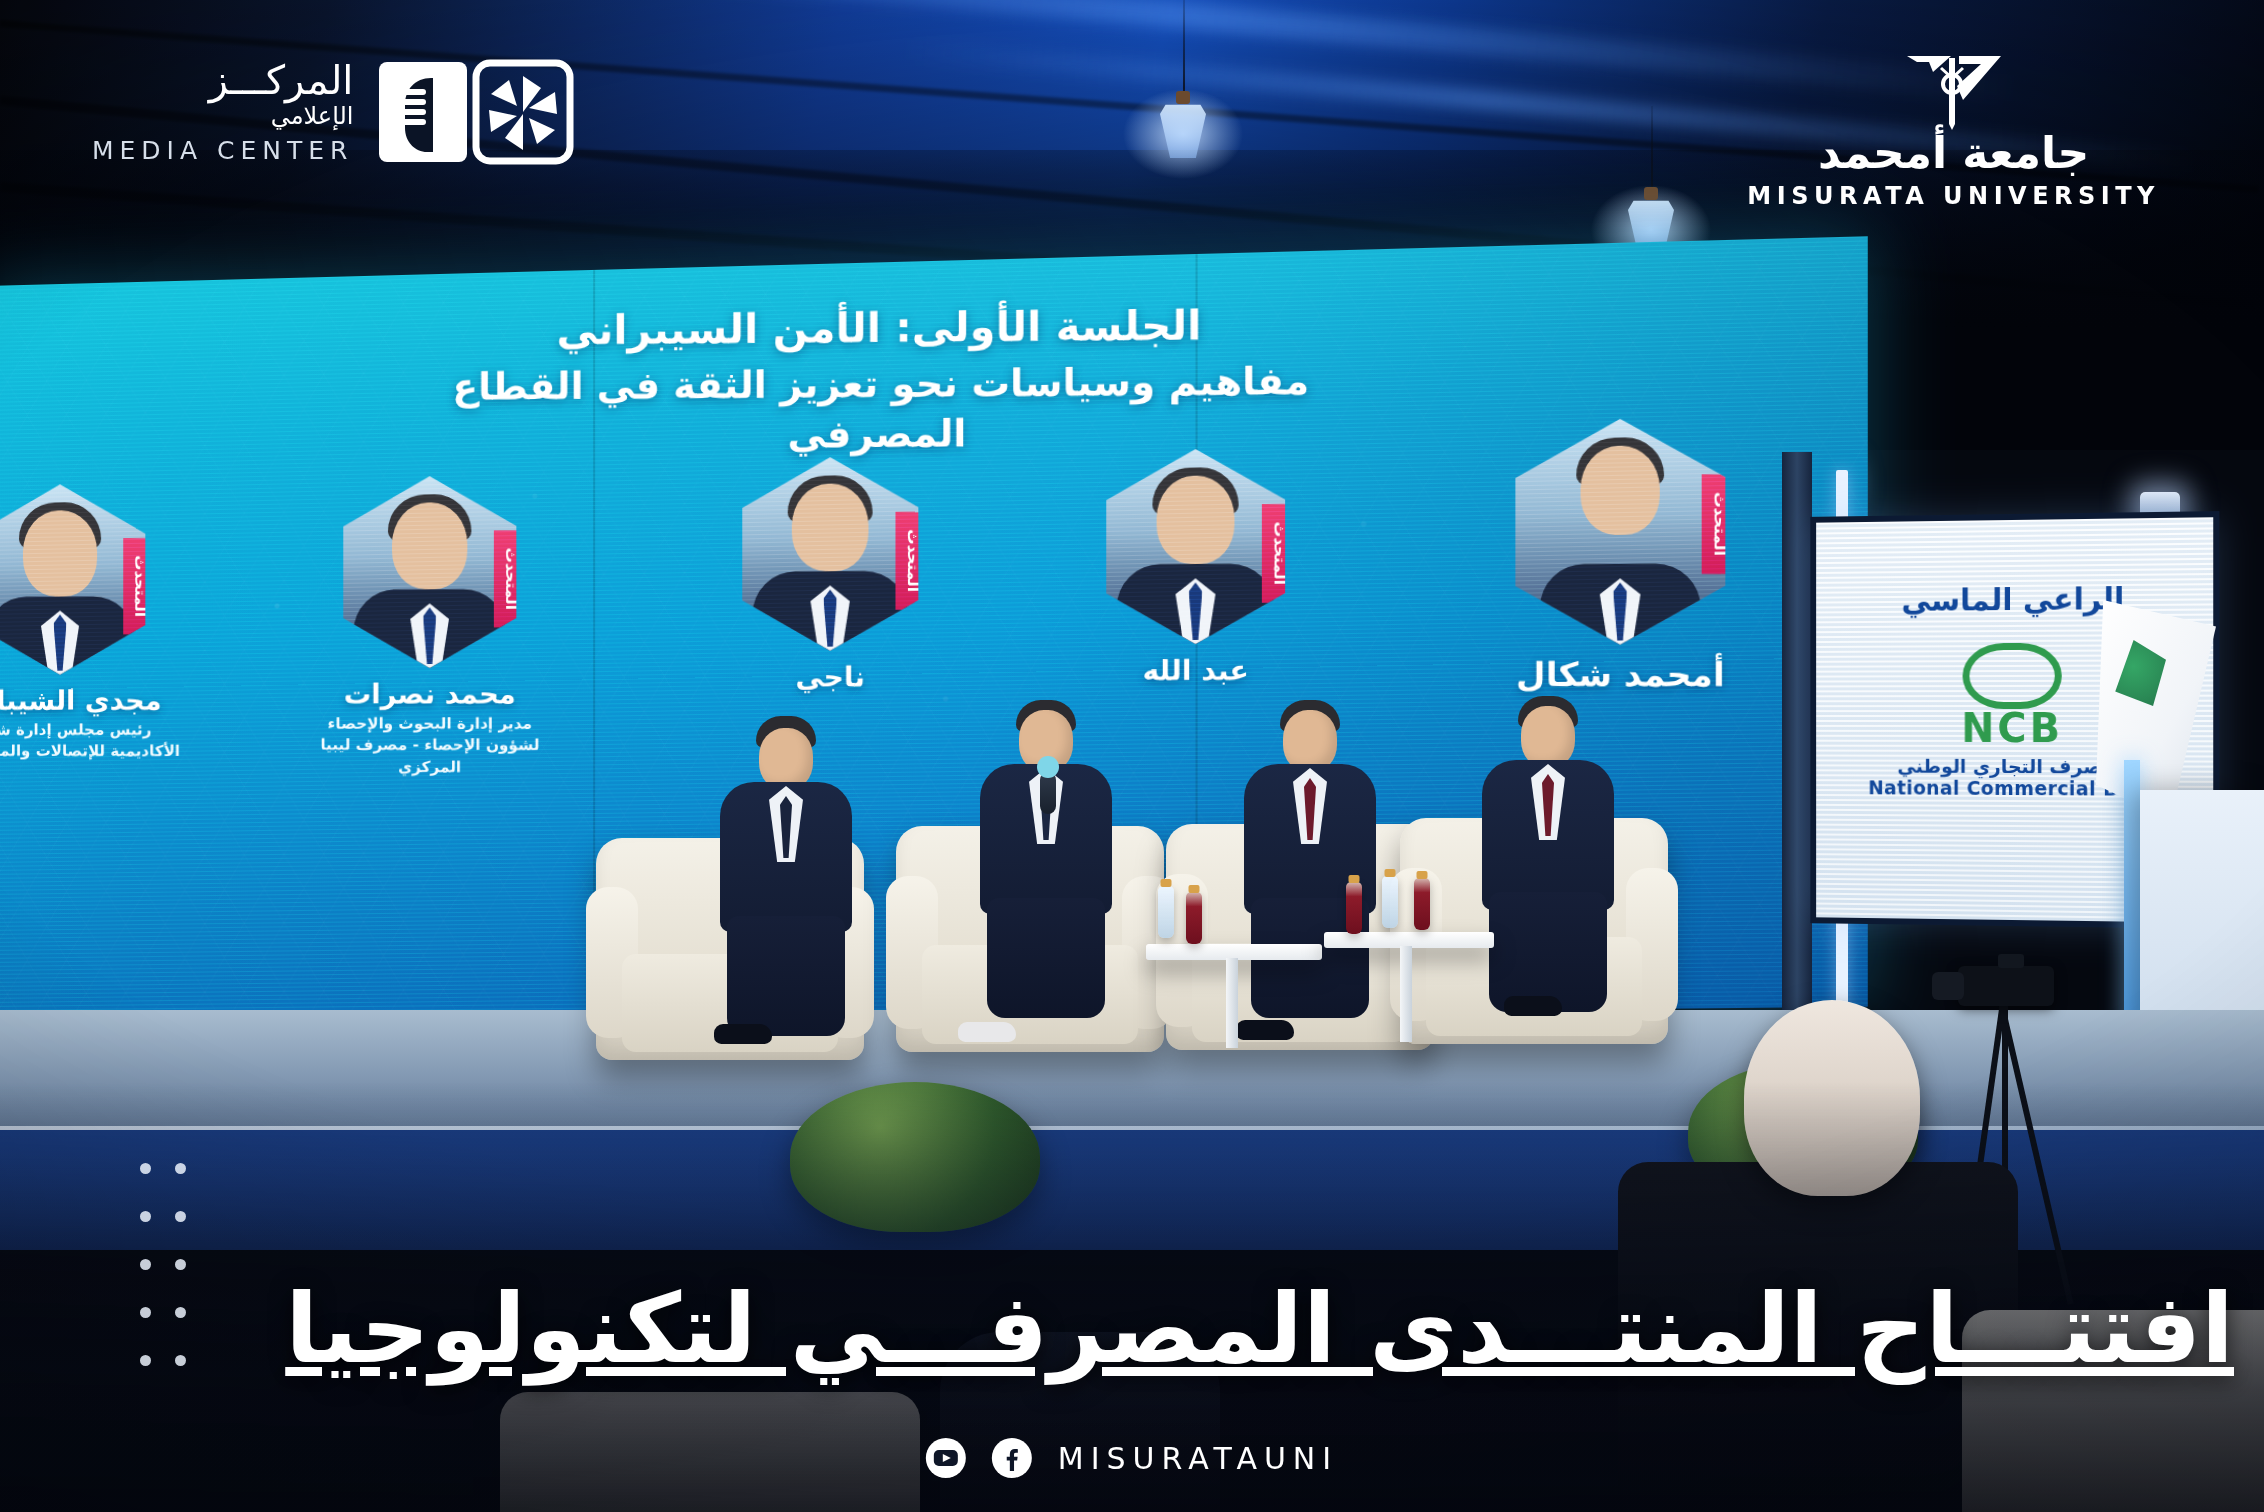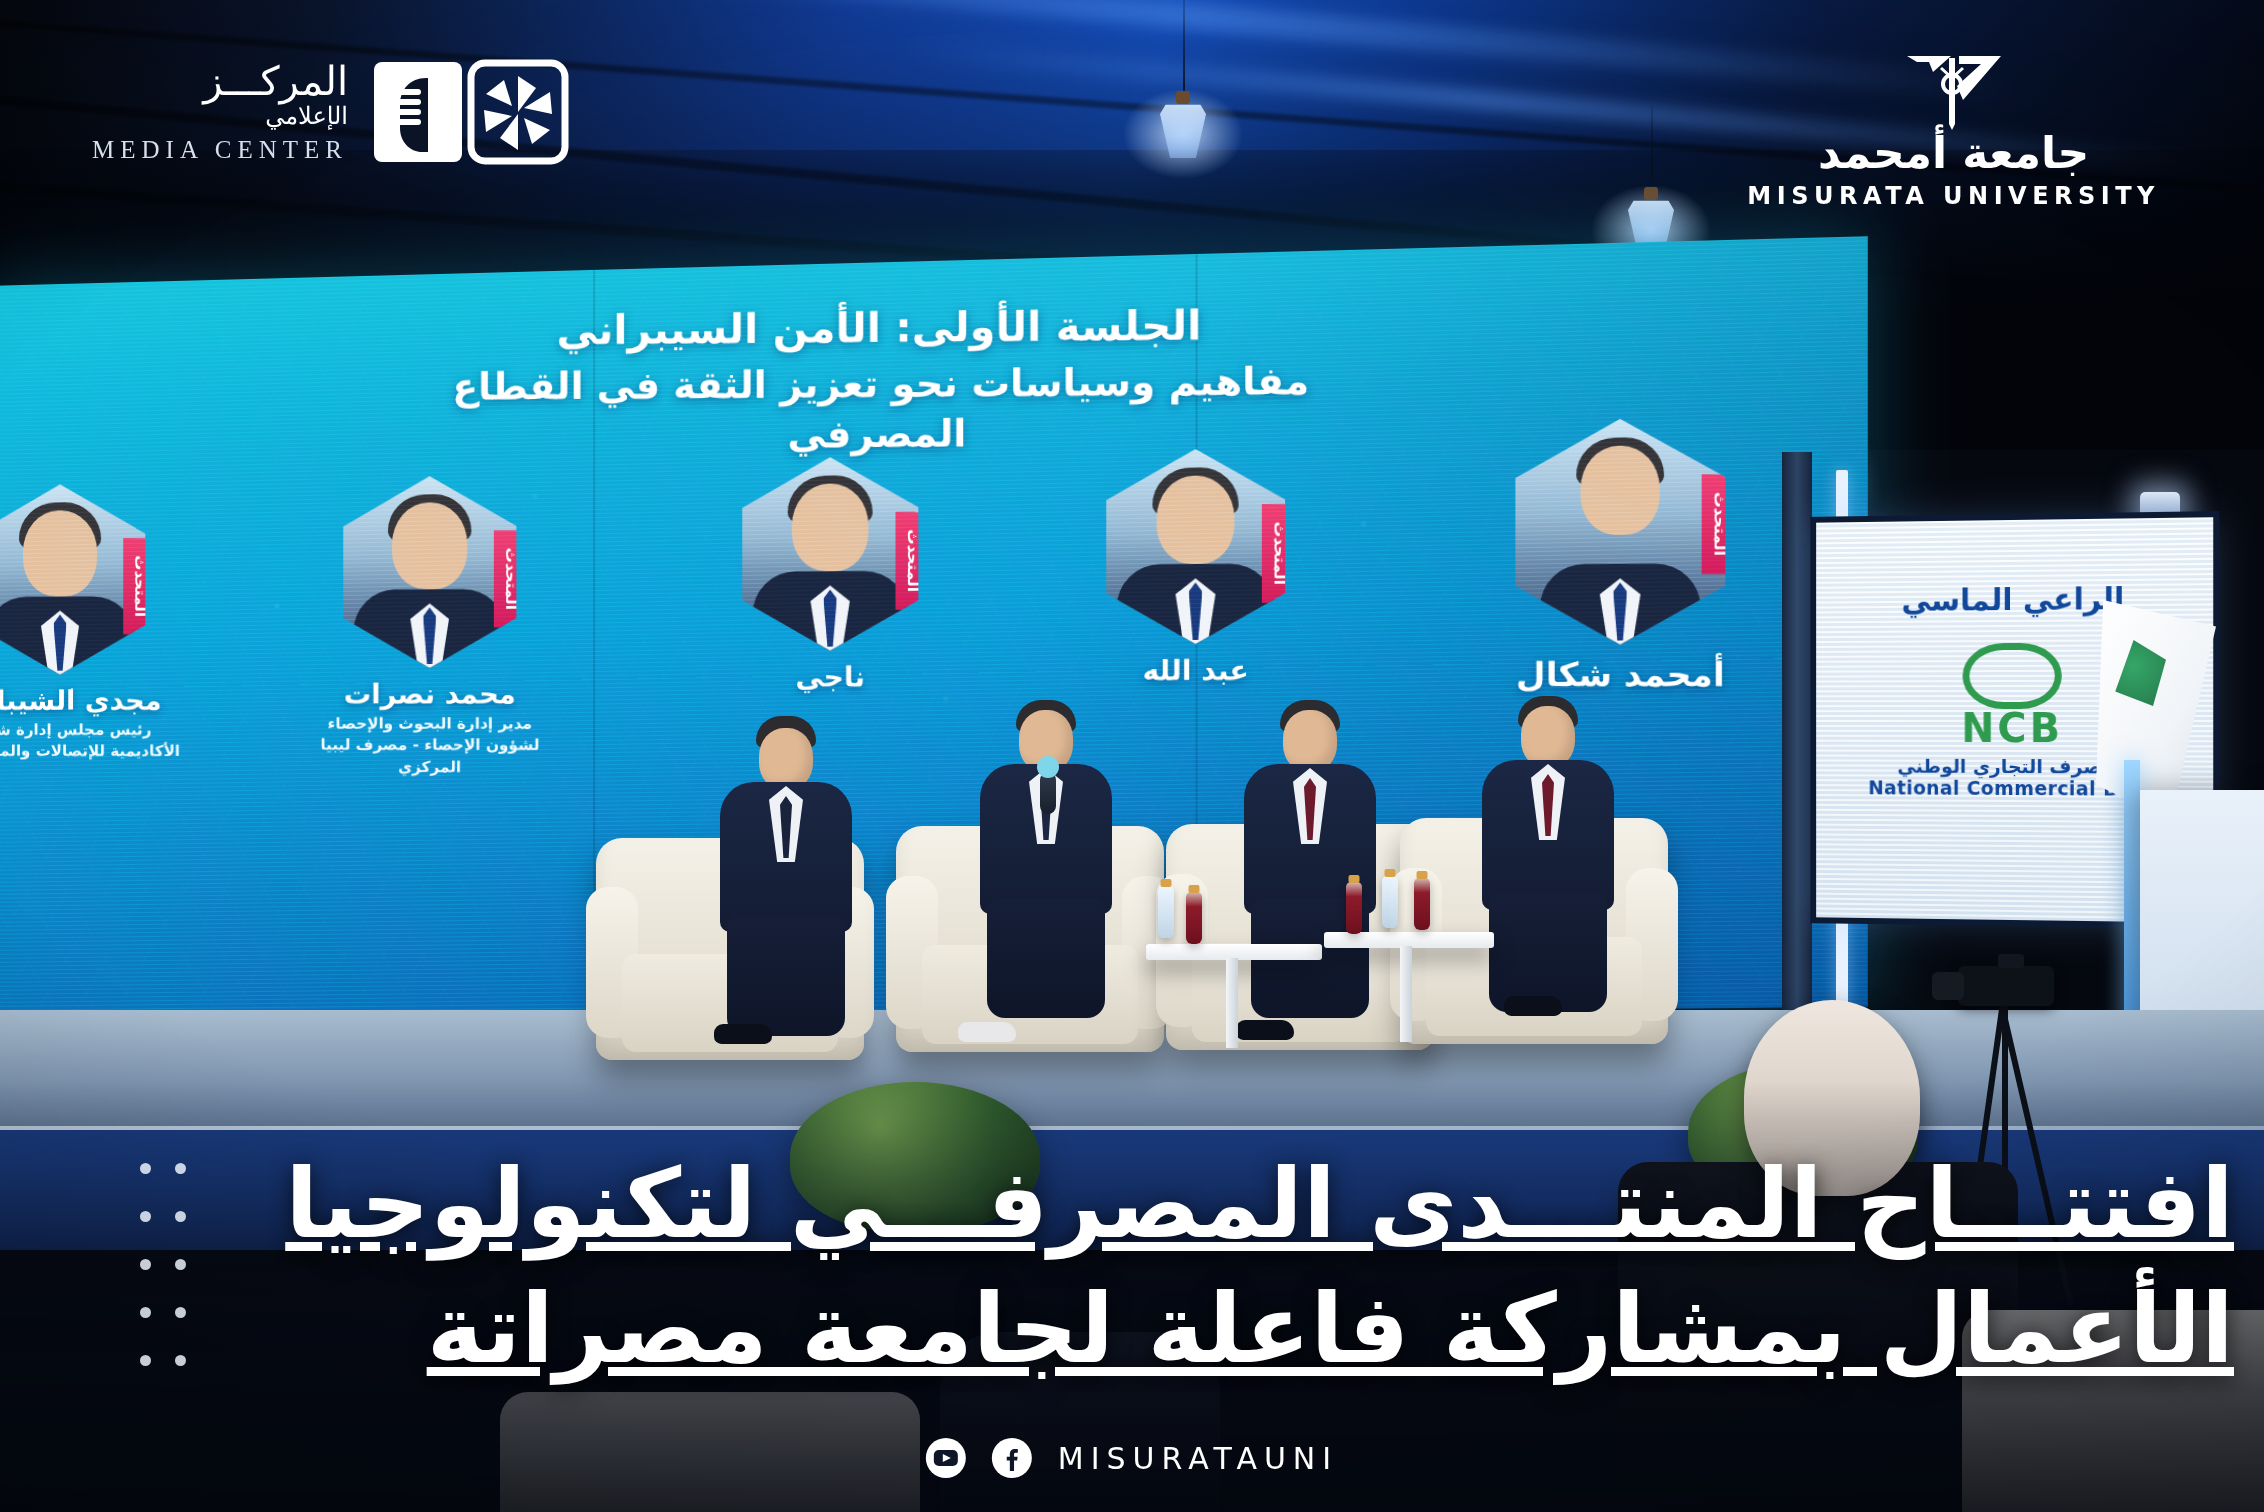--- a/index.html
+++ b/index.html
@@ -196,21 +196,21 @@
     text-decoration:underline;
   }
   .headline .hl{font-size:96px;line-height:1.30;white-space:nowrap;}
 
   .dots{position:absolute;left:128px;bottom:128px;width:70px;height:240px;
         display:grid;grid-template-columns:repeat(2,1fr);grid-template-rows:repeat(5,1fr);
         gap:0;align-items:center;justify-items:center;opacity:.85;}
   .dots i{display:block;width:11px;height:11px;border-radius:50%;background:#eaf1fb;}
 
   
-  .media-center{position:absolute;left:92px;top:58px;display:flex;align-items:center;gap:22px;font-family:Liberation Serif, serif;}
+  .media-center{position:absolute;left:92px;top:58px;display:flex;align-items:center;gap:22px;}
   .mc-text{text-align:right;direction:rtl;color:#fff;}
   .mc-ar1{font-size:40px;font-weight:400;letter-spacing:2px;line-height:1.08;}
   .mc-ar2{font-size:24px;font-weight:400;letter-spacing:2px;line-height:1.12;}
   .mc-en{font-size:25px;letter-spacing:6px;color:#d7dfea;margin-top:6px;font-weight:400;}
   .mc-mark{display:flex;align-items:center;gap:0px;}
 
   .uni-logo{position:absolute;right:104px;top:50px;text-align:center;color:#fff;}
   .uni-ar{font-size:44px;font-weight:700;direction:rtl;line-height:1.05;margin-top:-4px;}
   .uni-en{font-size:24px;letter-spacing:5.5px;font-weight:700;margin-top:6px;}
 
@@ -454,21 +454,20 @@
     <i></i>
       <i></i>
     <i></i>
       <i></i>
     <i></i>
       <i></i>
   </div>
 
   <div class="headline">
     <div class="hl">افتتـــاح المنتـــدى المصرفـــي لتكنولوجيا</div>
-    <div class="hl">الأعمال بمشاركة فاعلة لجامعة مصراتة</div>
   </div>
 
   <div class="media-center">
     <div class="mc-text">
       <div class="mc-ar1">المركـــز</div>
       <div class="mc-ar2">الإعلامي</div>
       <div class="mc-en">MEDIA CENTER</div>
     </div>
     <div class="mc-mark">
       <svg width="96" height="108" viewBox="0 0 96 108">

